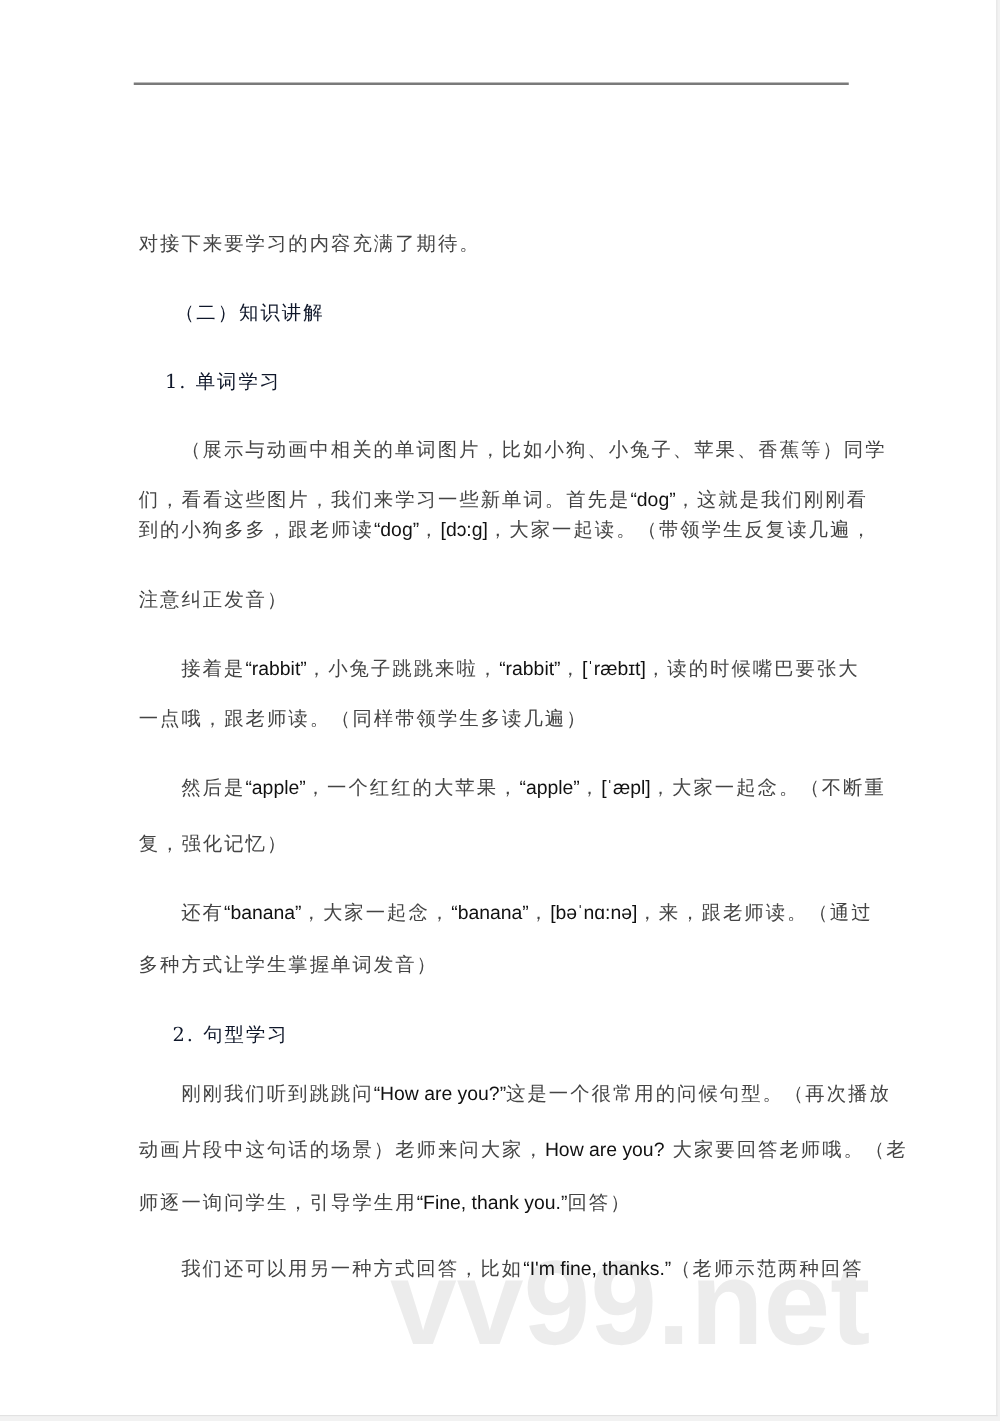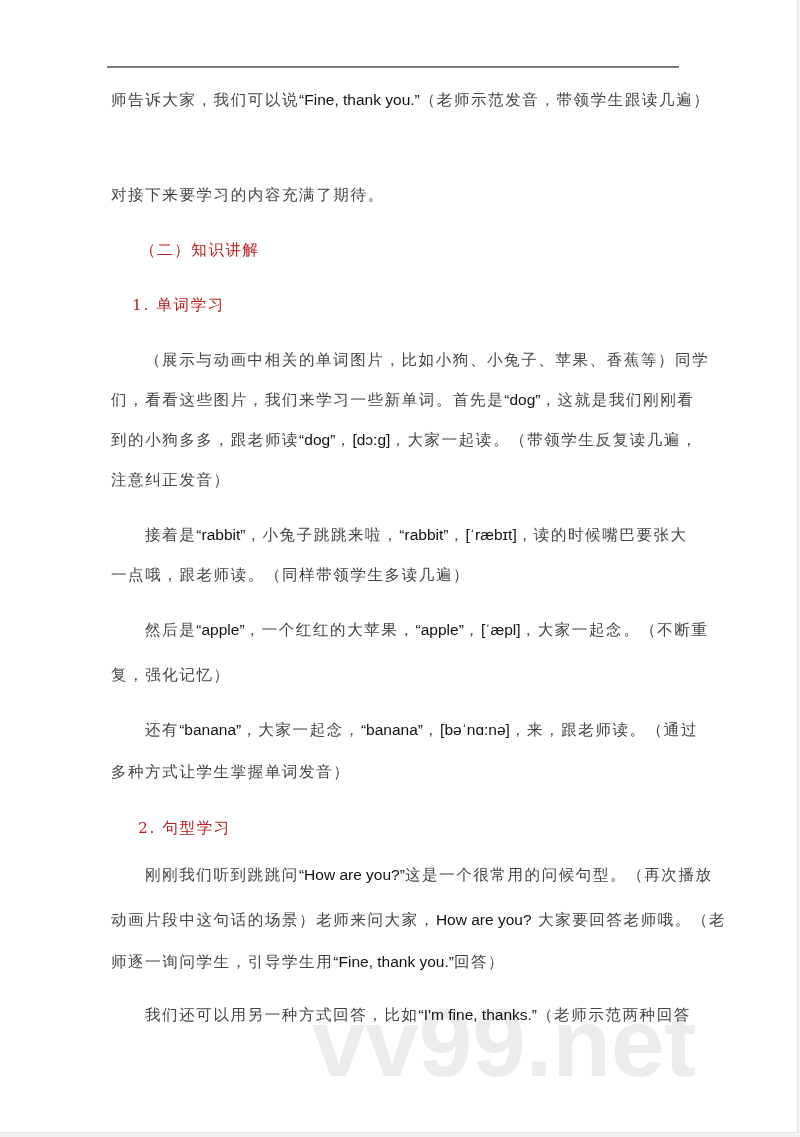--- a/index.html
+++ b/index.html
@@ -41,63 +41,60 @@
       white-space: nowrap;
       letter-spacing: 1.6px;
     }
     .line.indent { left: 145px; }
     .line .en {
       font-family: "Liberation Sans", "DejaVu Sans", sans-serif;
       color: #111;
       letter-spacing: 0;
       font-size: 15.5px;
     }
-    .heading { color: #b91c1c; }
+    .heading { color: #0f172a; }
     .watermark {
       position: absolute;
       left: 300px;
       top: 995px;
       font-family: "Liberation Sans", "DejaVu Sans", sans-serif;
       font-weight: bold;
       font-size: 96px;
       color: rgba(200,200,200,0.35);
       letter-spacing: 0;
       line-height: 1;
       margin-left: 12px;
     }
   </style>
 </head>
 <body>
 
 <div class="page">
   <div class="header-rule" style="left:107px;top:66px;width:572px;"></div>
 
-  <div class="line" style="top:90px;">
-    <span>师告诉大家，我们可以说</span><span class="en">“Fine, thank you.”</span><span>（老师示范发音，带领学生跟读几遍）</span>
-  </div>
 
   <div class="line" style="top:185px;">
     <span>对接下来要学习的内容充满了期待。</span>
   </div>
 
   <div class="line indent heading" style="top:240px;left:140px;">
     <span>（二）知识讲解</span>
   </div>
 
   <div class="line indent heading" style="top:295px;left:132px;">
     <span>1. 单词学习</span>
   </div>
 
   <div class="line indent" style="top:350px;">
     <span>（展示与动画中相关的单词图片，比如小狗、小兔子、苹果、香蕉等）同学</span>
   </div>
   <div class="line" style="top:390px;">
     <span>们，看看这些图片，我们来学习一些新单词。首先是</span><span class="en">“dog”</span><span>，这就是我们刚刚看</span>
   </div>
-  <div class="line" style="top:430px;">
+  <div class="line" style="top:414px;">
     <span>到的小狗多多，跟老师读</span><span class="en">“dog”</span><span>，</span><span class="en">[dɔ:g]</span><span>，大家一起读。（带领学生反复读几遍，</span>
   </div>
   <div class="line" style="top:470px;">
     <span>注意纠正发音）</span>
   </div>
 
   <div class="line indent" style="top:525px;">
     <span>接着是</span><span class="en">“rabbit”</span><span>，小兔子跳跳来啦，</span><span class="en">“rabbit”</span><span>，</span><span class="en">[ˈræbɪt]</span><span>，读的时候嘴巴要张大</span>
   </div>
   <div class="line" style="top:565px;">

